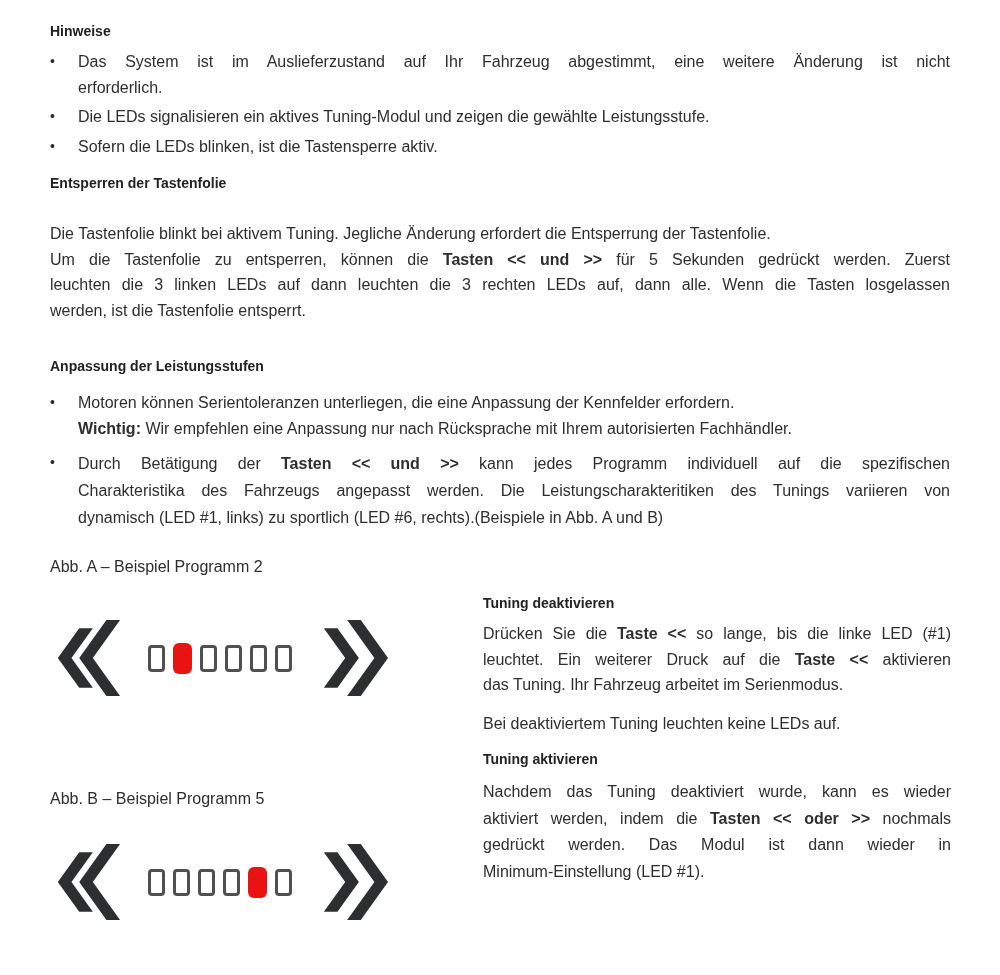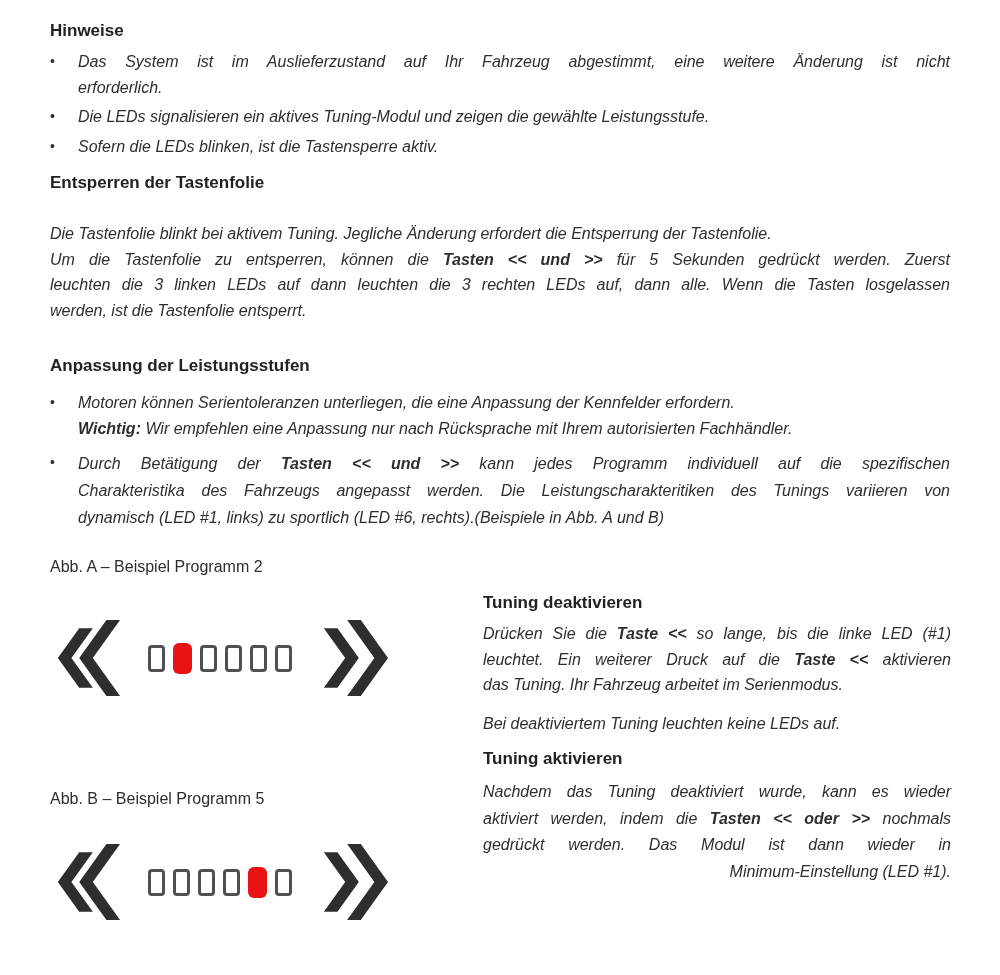--- a/index.html
+++ b/index.html
@@ -7,24 +7,24 @@
     position:relative;
     width:1000px;height:975px;
     background:var(--background,#fff);
     color:var(--text,#2e2e2e);
     font-family:"Liberation Sans","DejaVu Sans",sans-serif;
     font-size:16px;
     overflow:hidden;
   }
   .abs{position:absolute;left:50px;width:900px;}
   .rcol{position:absolute;left:483px;width:468px;}
-  .h{font-weight:700;color:var(--heading,#222);font-size:17px;line-height:22px;}
-  .tline{line-height:25.5px;text-align:left;font-style:italic;}
+  .h{font-weight:700;color:var(--heading,#222);font-size:14px;line-height:22px;}
+  .tline{line-height:25.5px;text-align:left;}
   .lh26 .tline{line-height:26px;}
-  .lh265 .tline{line-height:26.5px;text-align:right;}
+  .lh265 .tline{line-height:26.5px;}
   .lh27 .tline{line-height:27px;}
   .tline.fill{text-align:justify;text-align-last:justify;}
   .b{font-weight:700;text-align:right;}
   .bullet-item{display:flex;margin-bottom:4px;}
   .marker{width:28px;flex:0 0 28px;line-height:25.5px;font-size:14px;}
   .btext{flex:1;}
   .figure{
     position:absolute;left:52px;width:336px;height:92px;
     display:flex;align-items:center;justify-content:space-between;
   }

